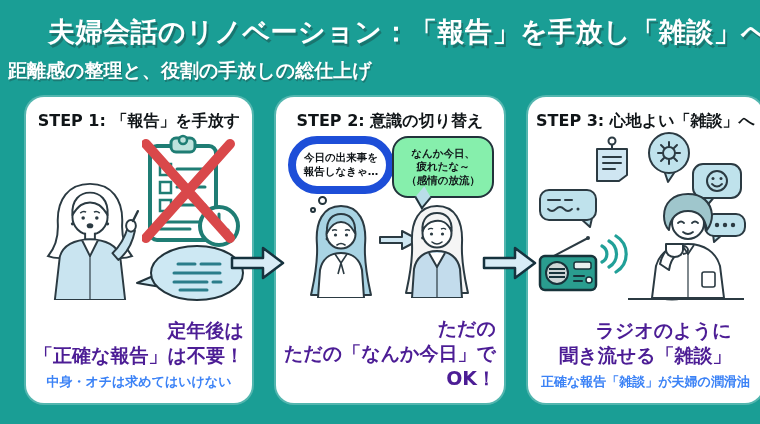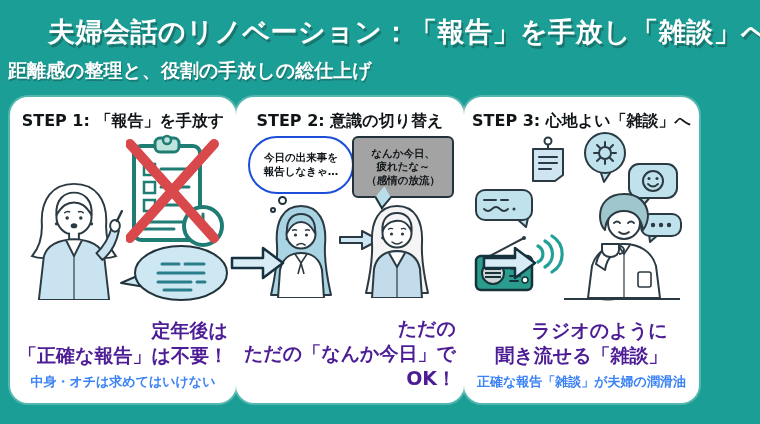--- a/index.html
+++ b/index.html
@@ -11,22 +11,22 @@
     position:absolute; top:14px; left:0; width:100%; text-align:center;
     color:#ffffff; font-size:27px; font-weight:800; white-space:nowrap;
     text-shadow:2px 3px 0 rgba(30,40,40,0.35); letter-spacing:0.5px;padding-left:48px;
   }
   .subtitle {
     position:absolute; top:58px; left:8px; width:100%; 
     color:#ffffff; font-size:19px; font-weight:800;
     text-shadow:1px 2px 0 rgba(30,40,40,0.3);
   }
 
-  .cards { position:absolute; top:97px; left:10px; width:644px; height:306px;
-    display:flex; }
+  .cards { position:absolute; top:97px; left:26px; width:644px; height:306px;
+    display:flex; gap:24px; }
   .card {
     flex:1 1 0; background:#ffffff; border-radius:18px;
     box-shadow:0 0 0 2px rgba(255,255,255,0.25);
     display:flex; flex-direction:column; align-items:center;
     padding:10px 8px 12px 8px; position:relative;
   }
   .card-header { font-size:16px; font-weight:800; color:#101518; text-align:center; margin-top:4px; white-space:nowrap; }
   .illus { position:relative; width:100%; height:160px; margin-top:4px; }
   .main-text { margin-top:auto; text-align:right; font-weight:800; color:#4c1d95;
     font-size:19px; line-height:1.32; white-space:nowrap; }
@@ -38,30 +38,30 @@
   .big-arrow.a2 { left:482px; top:245px; }
 
   
   .c1-woman { position:absolute; left:2px; bottom:-4px; }
   .c1-clipboard { position:absolute; right:2px; top:-2px; }
   .c1-bubble { position:absolute; right:-2px; bottom:-8px; }
 
   
   .cloud {
     position:absolute; left:4px; top:0; width:106px; height:58px;
-    background:#ffffff; border:2px solid #1d4ed8; border-radius:30px;
+    background:#ffffff; border:8px solid #1d4ed8; border-radius:30px;
     display:flex; flex-direction:column; align-items:center; justify-content:center;
     font-size:10.5px; font-weight:800; color:#101518; line-height:1.3; text-align:center;
   }
   .cloud-dot { position:absolute; background:#fff; border:2px solid #22333b; border-radius:50%; }
   .cloud-dot.d1 { left:34px; top:60px; width:9px; height:9px; }
   .cloud-dot.d2 { left:26px; top:71px; width:6px; height:6px; }
   .bubble2 {
     position:absolute; right:2px; top:0; width:102px; height:62px;
-    background:#a3a3a3; border:2px solid #22333b; border-radius:6px;
+    background:#86efac; border:2px solid #22333b; border-radius:16px;
     display:flex; flex-direction:column; align-items:center; justify-content:center;
     font-size:10.5px; font-weight:800; color:#101518; line-height:1.28; text-align:center;
   }
   .bubble2::after {
     content:""; position:absolute; left:22px; bottom:-9px; width:12px; height:12px;
     background:#b9dde8; border-right:2px solid #22333b; border-bottom:2px solid #22333b;
     transform:rotate(60deg) skewX(20deg);
   }
   .c2-woman-sad   { position:absolute; left:22px; bottom:-2px; }
   .c2-arrow-small { position:absolute; left:94px; bottom:44px; }

